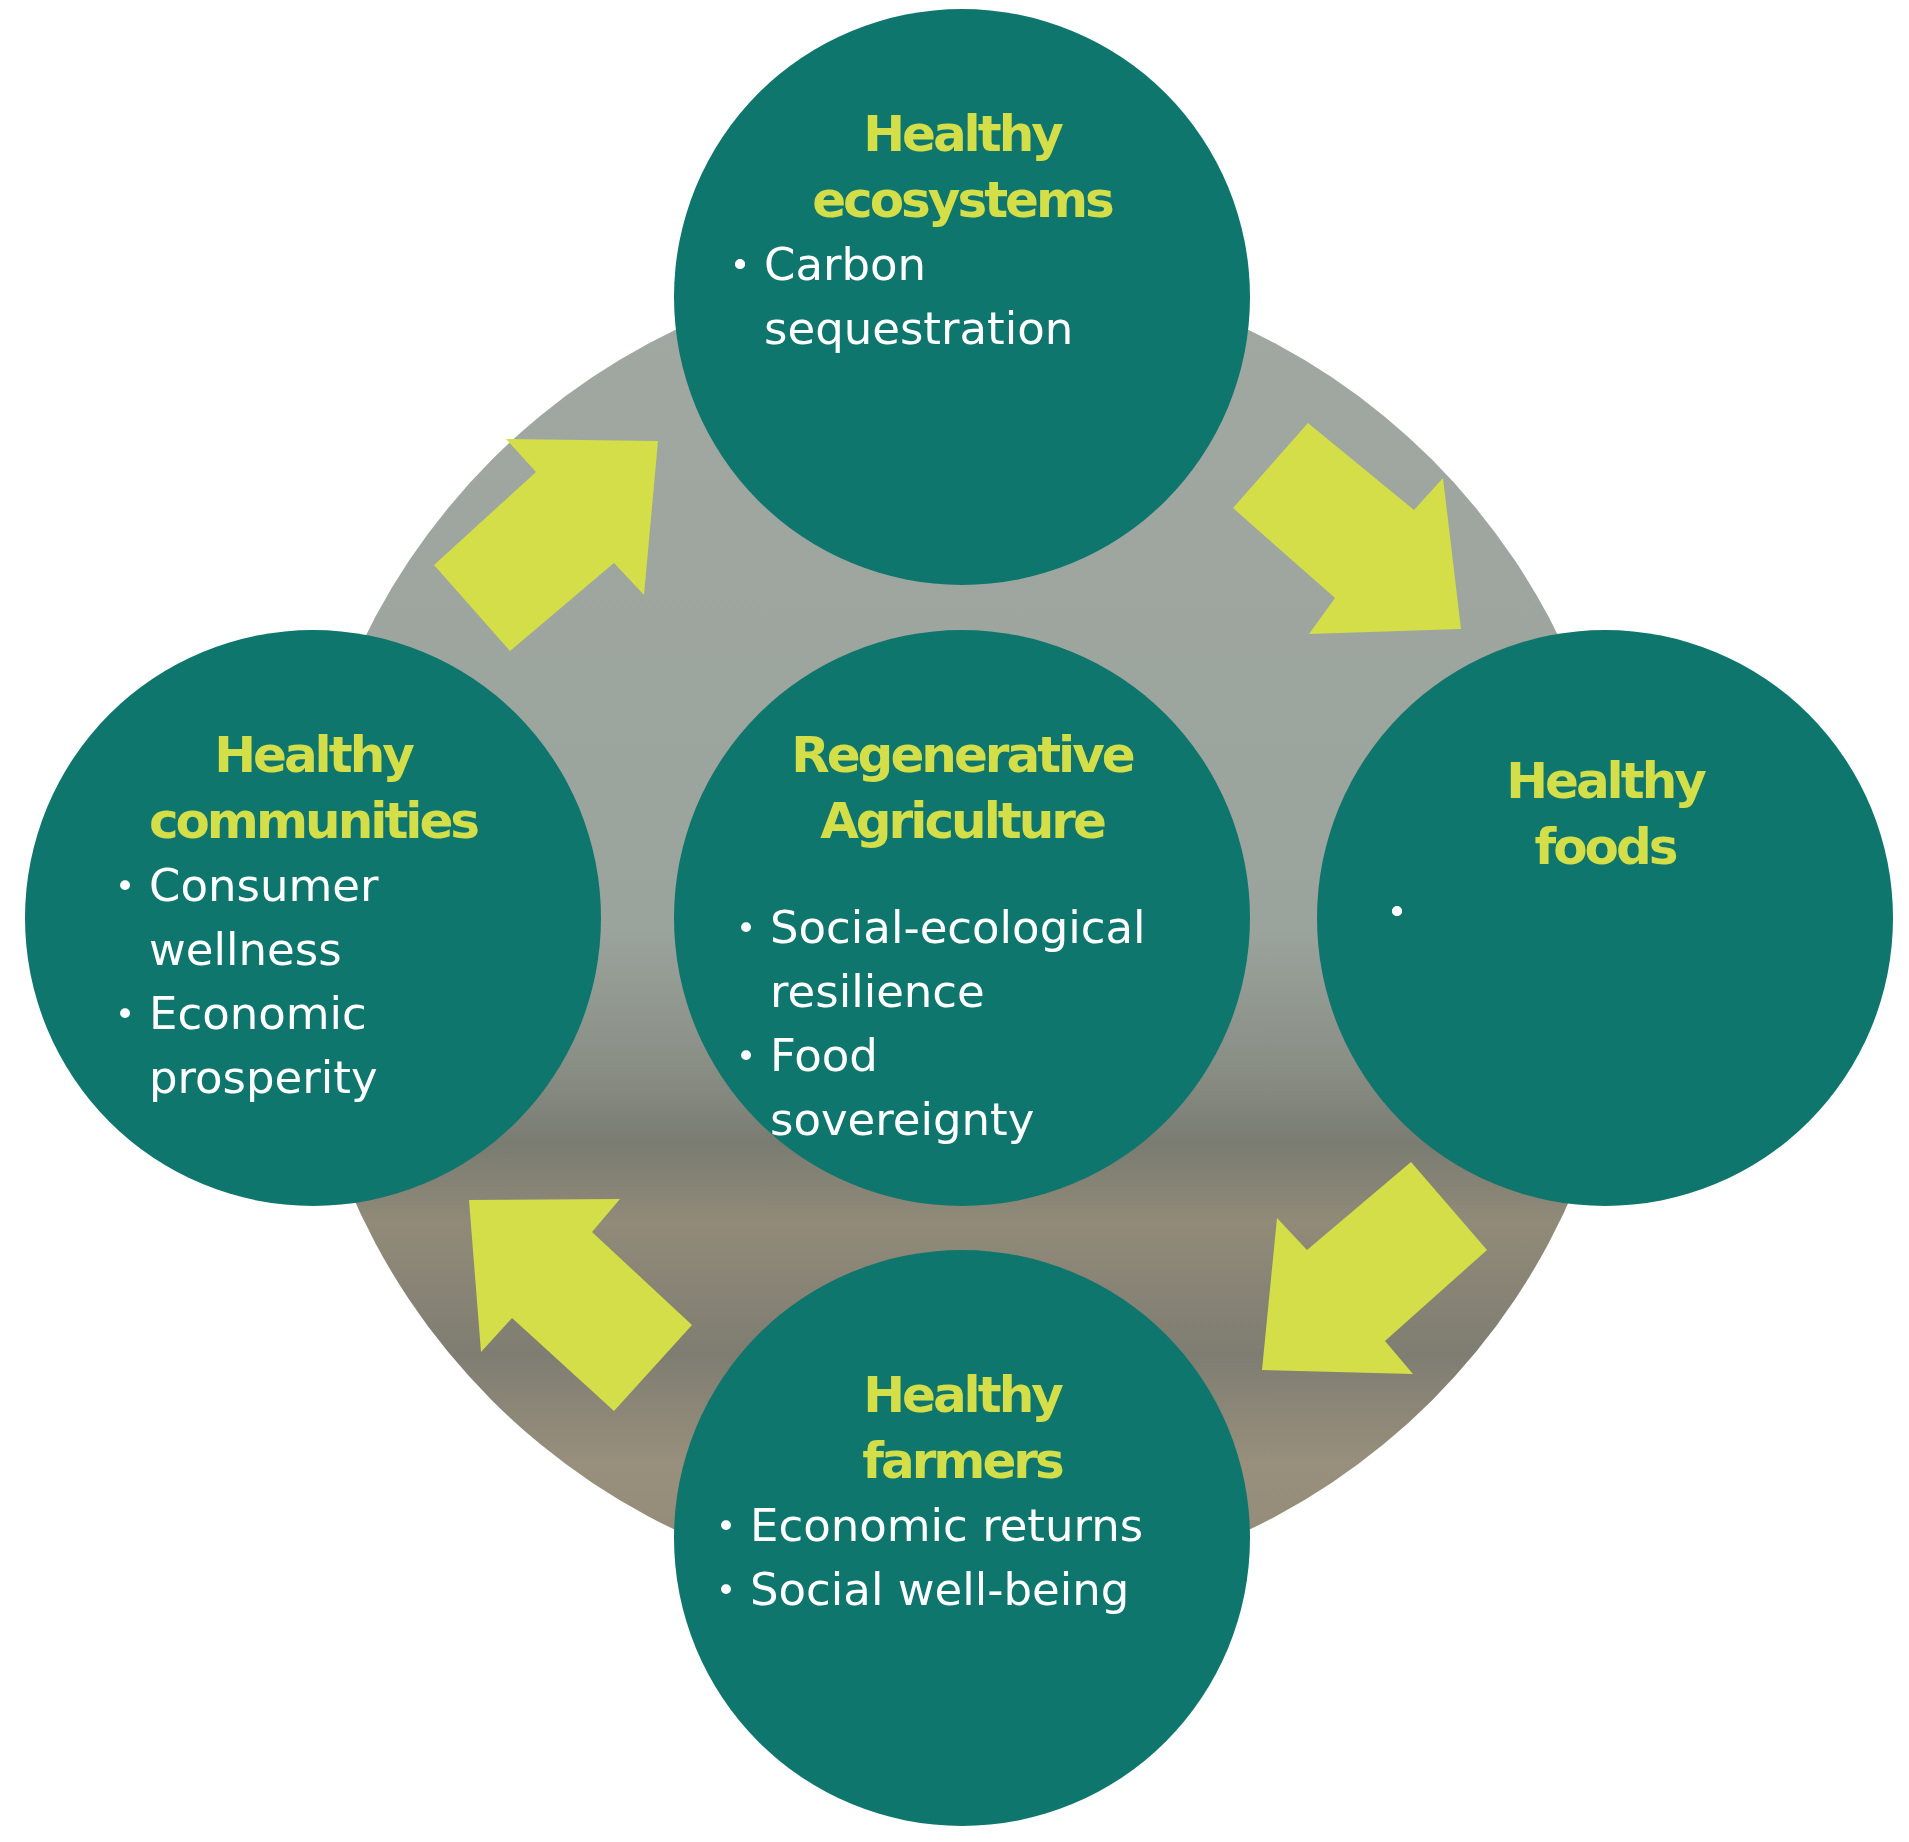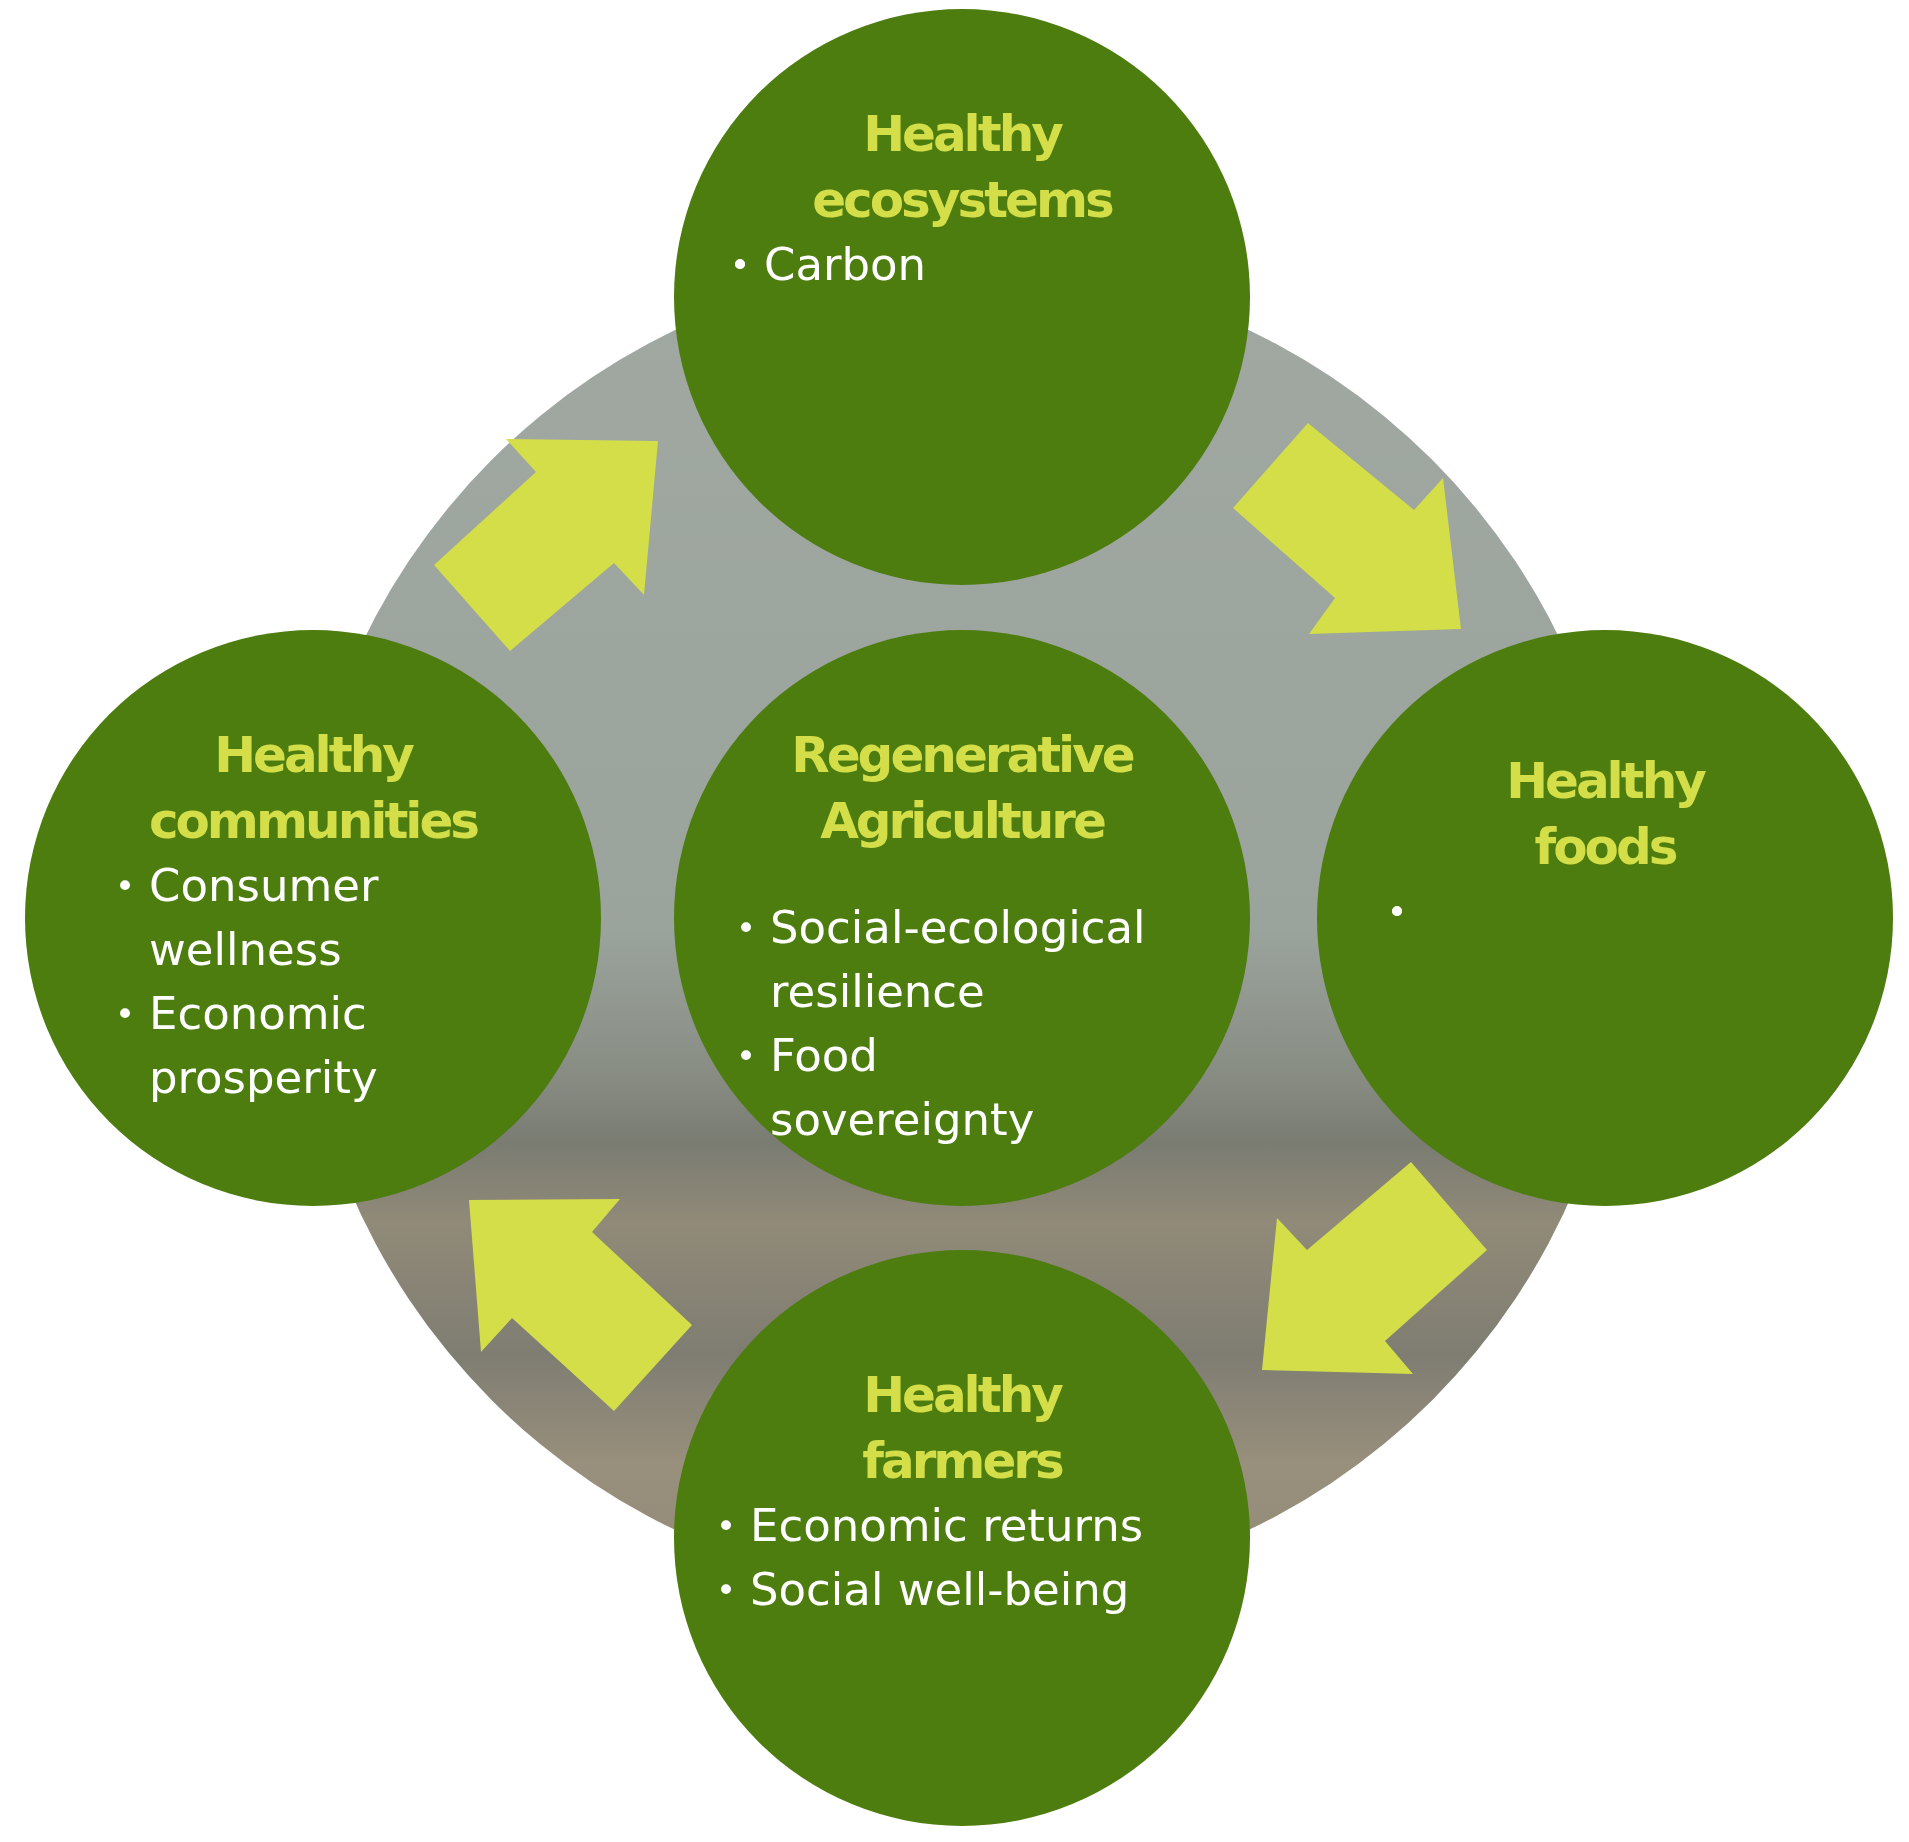--- a/index.html
+++ b/index.html
@@ -2,21 +2,21 @@
 <html><head>
   <meta charset="utf-8">
   <style>
     html, body { margin: 0; padding: 0; background: #ffffff; }
     body { width: 1909px; height: 1842px; position: relative; overflow: hidden; }
     #diagram { position: absolute; left: 0; top: 0; width: 1909px; height: 1842px; }
     .node {
       position: absolute;
       width: 576px; height: 576px;
       border-radius: 50%;
-      background: #4d7c0f;
+      background: #0f766e;
       box-sizing: border-box;
       display: flex; flex-direction: column; align-items: center;
       justify-content: flex-start;
     }
     .node-title {
       color: #d3de48;
       font-family: "DejaVu Sans", sans-serif;
       font-weight: bold;
       font-size: 50px;
       line-height: 66px;
@@ -79,20 +79,21 @@
       <span>Healthy</span><br>
       <span>ecosystems</span>
     </h2>
     <ul class="node-list">
       <li>
         <span class="bullet">•</span>
       </li>
       <li>
         <span class="bullet">•</span>
         <span>Carbon</span><br>
+        <span>sequestration</span>
       </li>
     </ul>
   </div>
 
   <div class="node" style="left:25px; top:630px; padding-top:92px; padding-left:88px;">
     <h2 class="node-title" style="margin-left:-88px;">
       <span>Healthy</span><br>
       <span>communities</span>
     </h2>
     <ul class="node-list">

